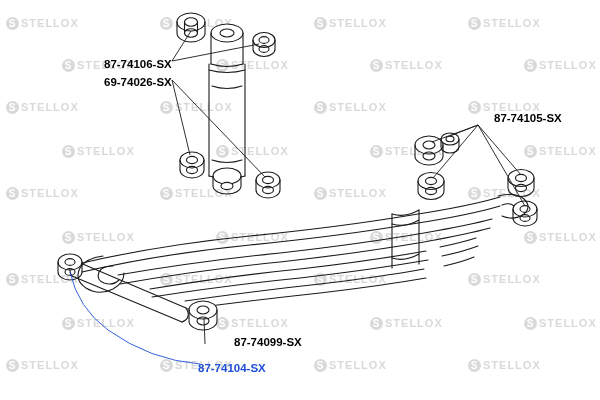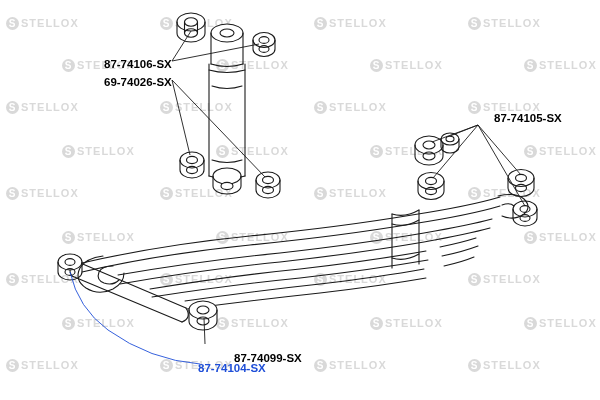--- a/index.html
+++ b/index.html
@@ -257,16 +257,16 @@
     </g>
 
     <g stroke="#1f4fd8" stroke-width="0.9" fill="none">
       <path d="M200 364 Q150 360 108 330 Q78 308 70 272"></path>
     </g>
   </svg>
 
   <div class="label" style="left:104px; top:58px;"><span>87-74106-SX</span></div>
   <div class="label" style="left:104px; top:76px;"><span>69-74026-SX</span></div>
   <div class="label" style="left:466px; top:112px;padding-left:28px;"><span>87-74105-SX</span></div>
-  <div class="label" style="left:198px; top:352px;padding-left:36px;"><span>87-74099-SX</span></div>
+  <div class="label" style="left:198px; top:336px;padding-left:36px;"><span>87-74099-SX</span></div>
   <div class="label blue" style="left:198px; top:362px;"><span>87-74104-SX</span></div>
 
 </div>
 
 </body></html>

